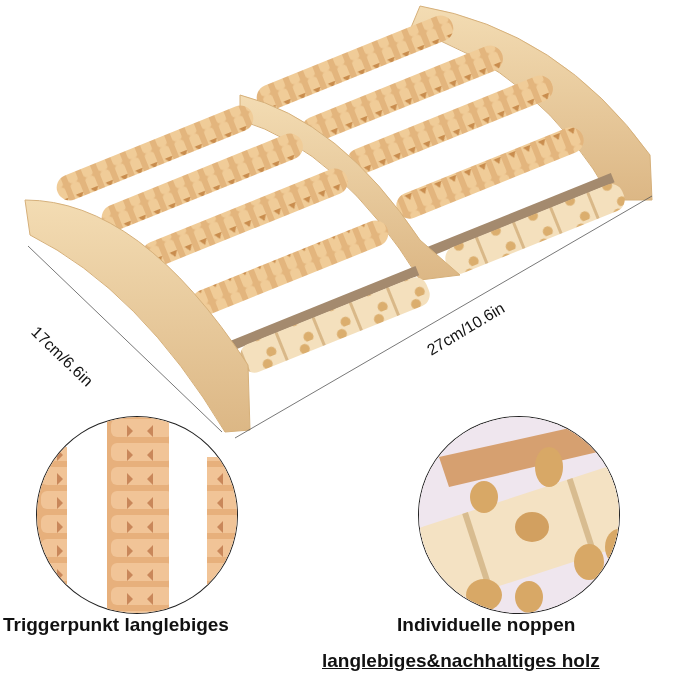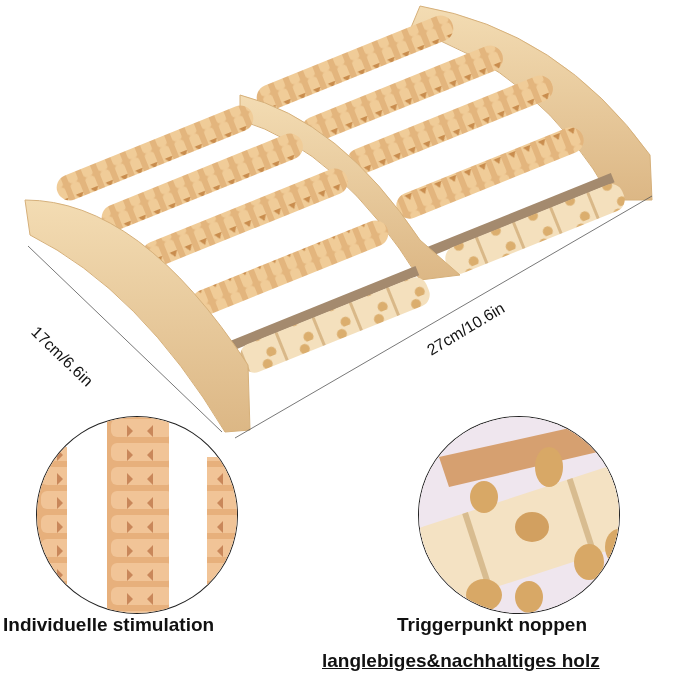--- a/index.html
+++ b/index.html
@@ -90,15 +90,15 @@
     <ellipse cx="130" cy="50" rx="14" ry="20" fill="#d8a866"></ellipse>
     <ellipse cx="65" cy="80" rx="14" ry="16" fill="#d8a866"></ellipse>
     <ellipse cx="113" cy="110" rx="17" ry="15" fill="#d2a060"></ellipse>
     <ellipse cx="170" cy="145" rx="15" ry="18" fill="#d8a866"></ellipse>
     <ellipse cx="110" cy="180" rx="14" ry="16" fill="#d8a866"></ellipse>
     <ellipse cx="65" cy="178" rx="18" ry="16" fill="#d8a866"></ellipse>
     <ellipse cx="200" cy="130" rx="14" ry="18" fill="#d8a866"></ellipse>
   </svg>
 </div>
 
-<div class="caption" style="left:3px;top:614px;">Individuelle stimulation</div>
-<div class="caption" style="left:397px;top:614px;">Triggerpunkt noppen</div>
+<div class="caption" style="left:3px;top:614px;">Triggerpunkt langlebiges</div>
+<div class="caption" style="left:397px;top:614px;">Individuelle noppen</div>
 <div class="caption" style="left:322px;top:650px;text-decoration:underline;">langlebiges&amp;nachhaltiges holz</div>
 
 </body></html>

